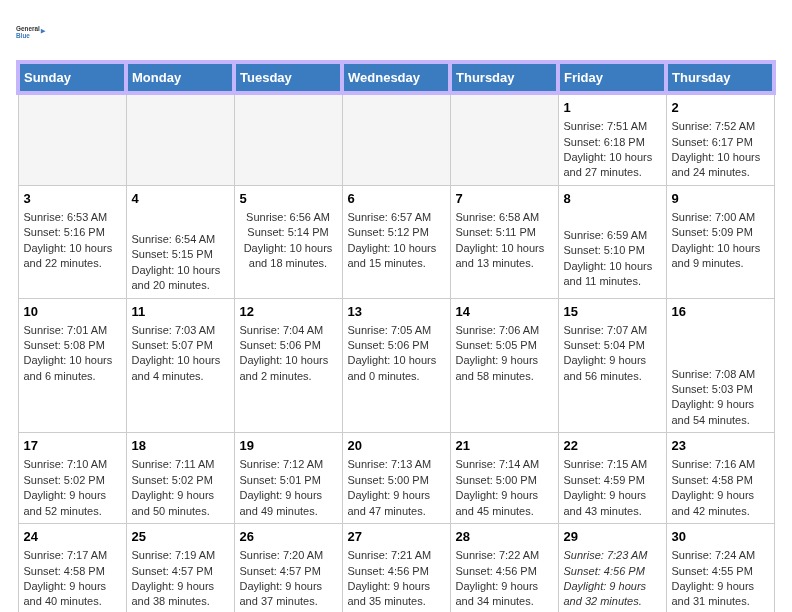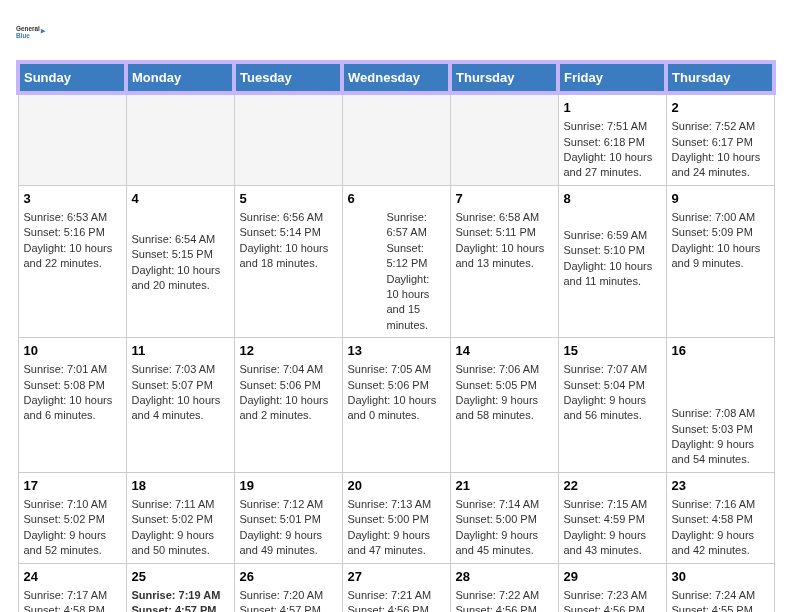--- a/index.html
+++ b/index.html
@@ -135,28 +135,28 @@
         </td>
         <td>
           <span class="day-num">4</span>
           <div class="day-info" style="white-space: pre-line; margin-top: 24px;">Sunrise: 6:54 AM
 Sunset: 5:15 PM
 Daylight: 10 hours
 and 20 minutes.</div>
         </td>
         <td>
           <span class="day-num">5</span>
-          <div class="day-info" style="white-space: pre-line;">Sunrise: 6:56 AM
+          <div class="day-info" style="white-space: pre-line; text-align: center;">Sunrise: 6:56 AM
 Sunset: 5:14 PM
 Daylight: 10 hours
 and 18 minutes.</div>
         </td>
         <td>
           <span class="day-num">6</span>
-          <div class="day-info" style="white-space: pre-line; margin-left: 39px;">Sunrise: 6:57 AM
+          <div class="day-info" style="white-space: pre-line;">Sunrise: 6:57 AM
 Sunset: 5:12 PM
 Daylight: 10 hours
 and 15 minutes.</div>
         </td>
         <td>
           <span class="day-num">7</span>
           <div class="day-info" style="white-space: pre-line;">Sunrise: 6:58 AM
 Sunset: 5:11 PM
 Daylight: 10 hours
 and 13 minutes.</div>
@@ -281,21 +281,21 @@
       <tr>
         <td>
           <span class="day-num">24</span>
           <div class="day-info" style="white-space: pre-line;">Sunrise: 7:17 AM
 Sunset: 4:58 PM
 Daylight: 9 hours
 and 40 minutes.</div>
         </td>
         <td>
           <span class="day-num">25</span>
-          <div class="day-info" style="white-space: pre-line; font-weight: bold;">Sunrise: 7:19 AM
+          <div class="day-info" style="white-space: pre-line;">Sunrise: 7:19 AM
 Sunset: 4:57 PM
 Daylight: 9 hours
 and 38 minutes.</div>
         </td>
         <td>
           <span class="day-num">26</span>
           <div class="day-info" style="white-space: pre-line;">Sunrise: 7:20 AM
 Sunset: 4:57 PM
 Daylight: 9 hours
 and 37 minutes.</div>
@@ -309,21 +309,21 @@
         </td>
         <td>
           <span class="day-num">28</span>
           <div class="day-info" style="white-space: pre-line;">Sunrise: 7:22 AM
 Sunset: 4:56 PM
 Daylight: 9 hours
 and 34 minutes.</div>
         </td>
         <td>
           <span class="day-num">29</span>
-          <div class="day-info" style="white-space: pre-line;">Sunrise: 7:23 AM
+          <div class="day-info" style="white-space: pre-line; font-style: italic;">Sunrise: 7:23 AM
 Sunset: 4:56 PM
 Daylight: 9 hours
 and 32 minutes.</div>
         </td>
         <td>
           <span class="day-num">30</span>
           <div class="day-info" style="white-space: pre-line;">Sunrise: 7:24 AM
 Sunset: 4:55 PM
 Daylight: 9 hours
 and 31 minutes.</div>

